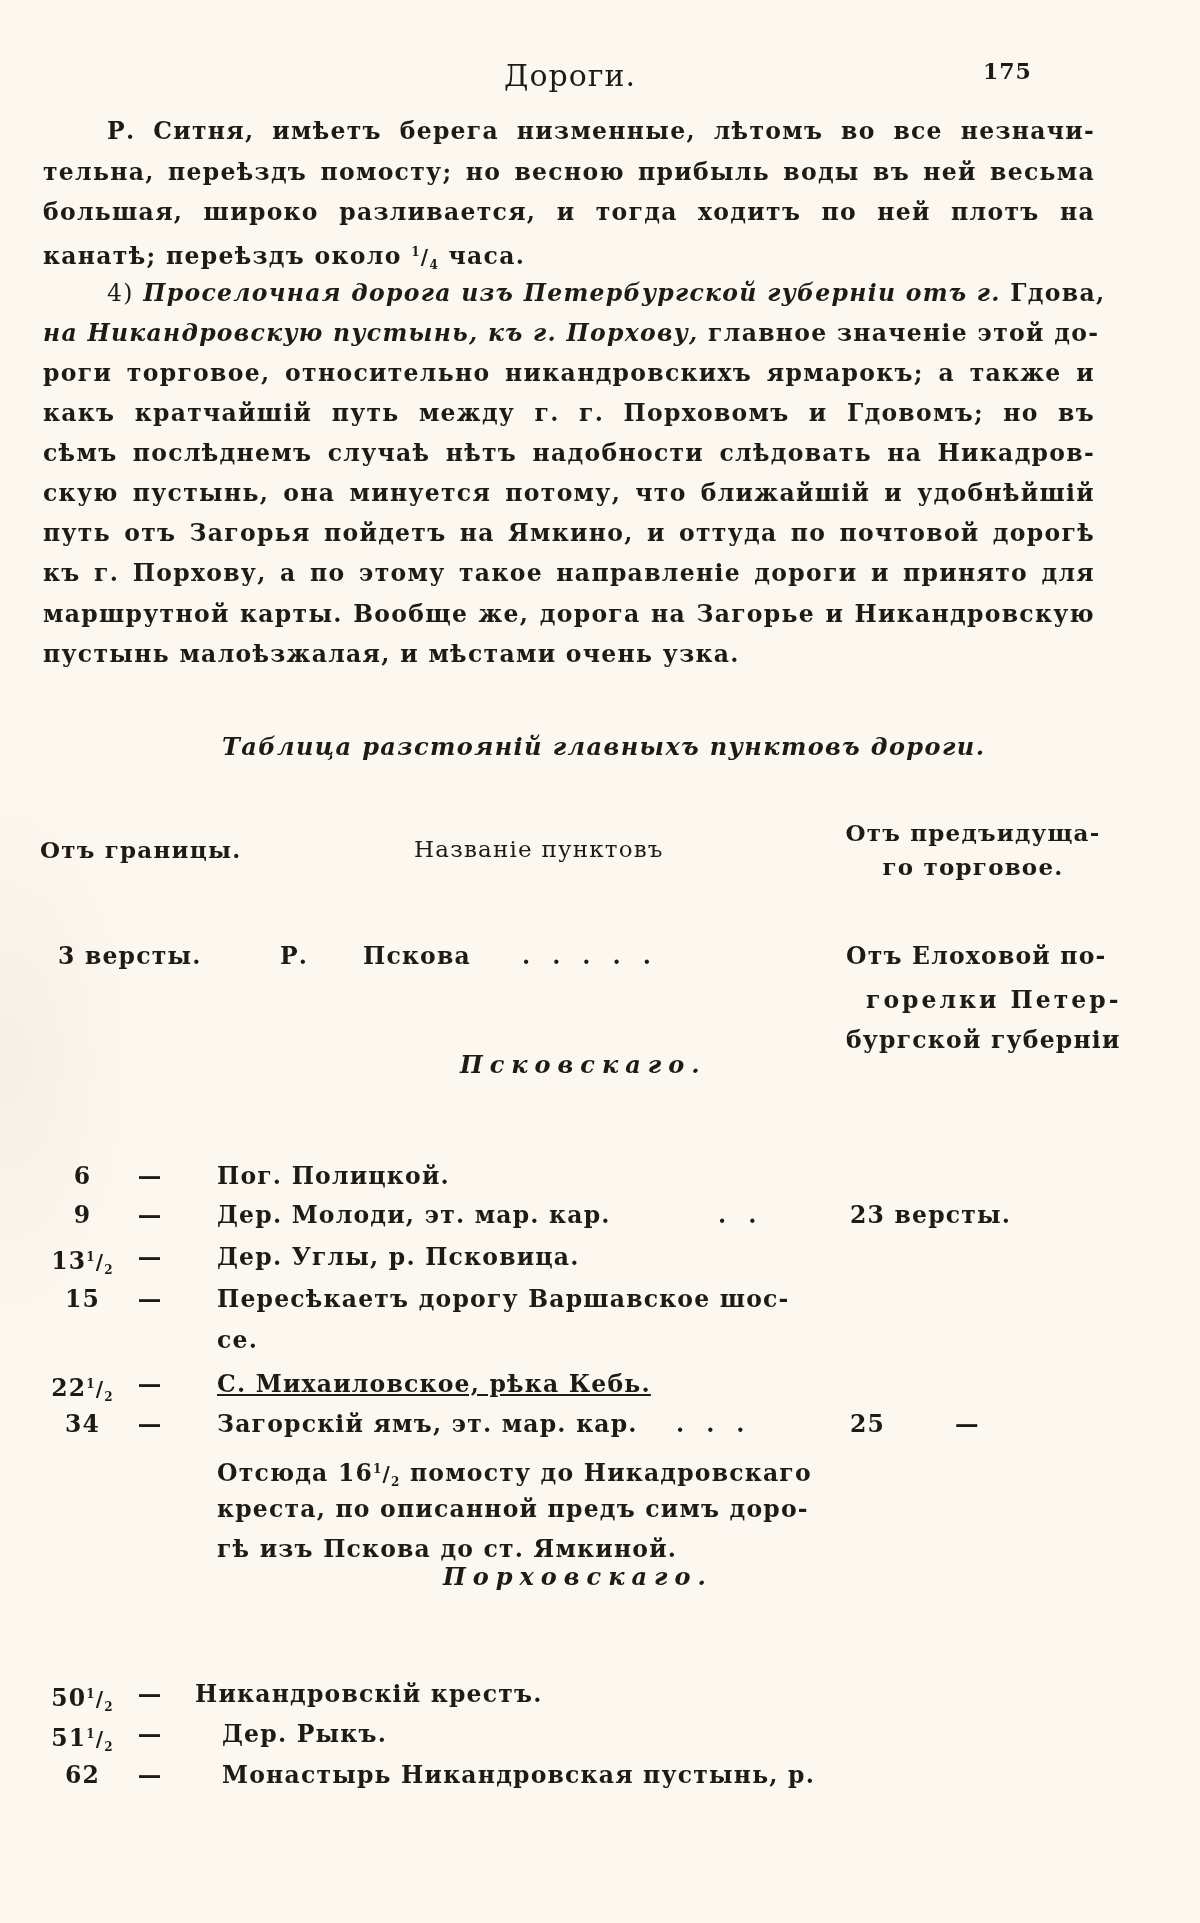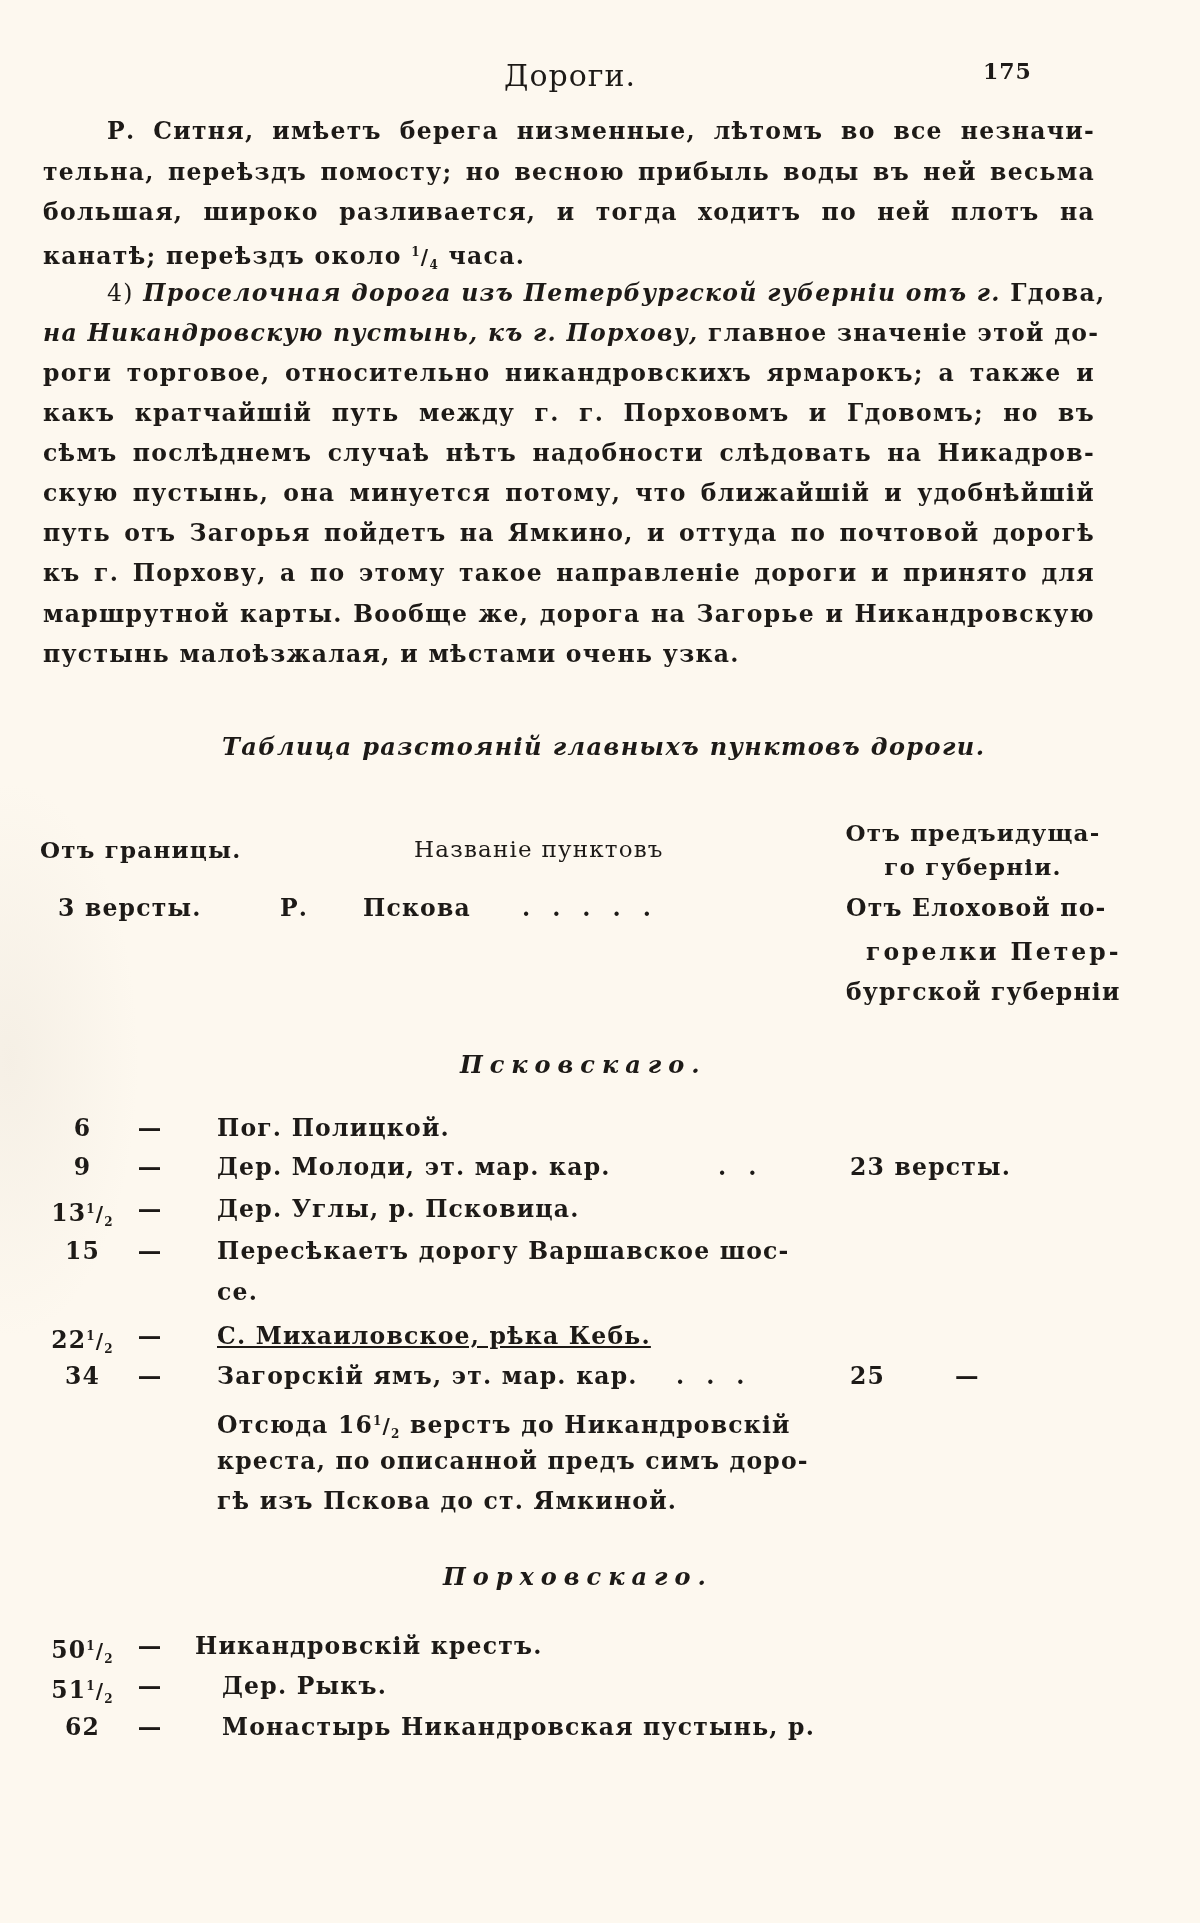--- a/index.html
+++ b/index.html
@@ -55,20 +55,21 @@
       font-weight: bold; font-size: 23px; letter-spacing: 1.2px;
     }
     .th-from-border { top: 836px; left: 40px; }
     .th-name { top: 836px; left: 414px; font-weight: normal; }
     .th-prev { top: 816px; left: 843px; text-align: center; line-height: 34px; white-space: normal; width: 260px; }
     .row {
       position: absolute;
       font-weight: bold; font-size: 23.5px; letter-spacing: 1.2px;
       height: 38px; line-height: 38px;
       white-space: nowrap;
+      margin-top: 48px;
     }
     .col-dist { left: 40px; width: 85px; text-align: center; }
     .col-dash { left: 130px; width: 40px; text-align: center; }
     .col-place { left: 217px; }
     .col-prev { left: 850px; }
     .section-title {
       position: absolute;
       font-style: italic; font-weight: bold; font-size: 24px; letter-spacing: 7px;
     }
     .dots { letter-spacing: 22px; font-weight: bold; }
@@ -110,21 +111,21 @@
   <div class="line last" style="top:635px">пустынь малоѣзжалая, и мѣстами очень узка.</div>
 </div>
 
 <div>
   <div class="abs table-title">Таблица разстояній главныхъ пунктовъ дороги.</div>
 
   <div class="abs th th-from-border">Отъ границы.</div>
   <div class="abs th th-name">Названіе пунктовъ</div>
   <div class="abs th th-prev">
     <div>Отъ предъидуща-</div>
-    <div>го губерніи.</div>
+    <div>го торговое.</div>
   </div>
 
   <div>
     <div class="row" style="top:889px; left:58px">3 версты.</div>
     <div class="row" style="top:889px; left:280px">Р.</div>
     <div class="row" style="top:889px; left:363px">Пскова</div>
     <div class="row dots" style="top:889px; left:522px">.....</div>
     <div class="row" style="top:889px; left:846px">Отъ Елоховой по-</div>
     <div class="row" style="top:933px; left:866px; letter-spacing:3px">горелки Петер-</div>
     <div class="row" style="top:973px; left:846px">бургской губерніи</div>
@@ -168,21 +169,21 @@
         <div class="row col-dash" style="top: 1357px;">—</div>
         <div class="row" style="top: 1357px; left: 217px;">Загорскій ямъ, эт. мар. кар.</div>
         <div class="row dots" style="top: 1357px; left: 676px;">...</div>
         <div class="row col-prev" style="top: 1357px;">25</div>
         <div class="row" style="top: 1357px; left: 955px;">—</div>
       </div>
     </div>
 
   <div>
     <div class="row col-place" style="top:1402px">
-      <span>Отсюда 16</span><span class="frac"><sup>1</sup>/<sub>2</sub></span><span> верстъ до Никандровскій</span>
+      <span>Отсюда 16</span><span class="frac"><sup>1</sup>/<sub>2</sub></span><span> помосту до Никадровскаго</span>
     </div>
     <div class="row col-place" style="top:1442px">креста, по описанной предъ симъ доро-</div>
     <div class="row col-place" style="top:1482px">гѣ изъ Пскова до ст. Ямкиной.</div>
   </div>
 
   <div class="section-title" style="top:1562px; left:443px">Порховскаго.</div>
 
   <div id="rows-porkhov">
       <div>
         <div class="row col-dist" style="top: 1627px;"><span>50</span><span class="frac"><sup>1</sup>/<sub>2</sub></span></div>

